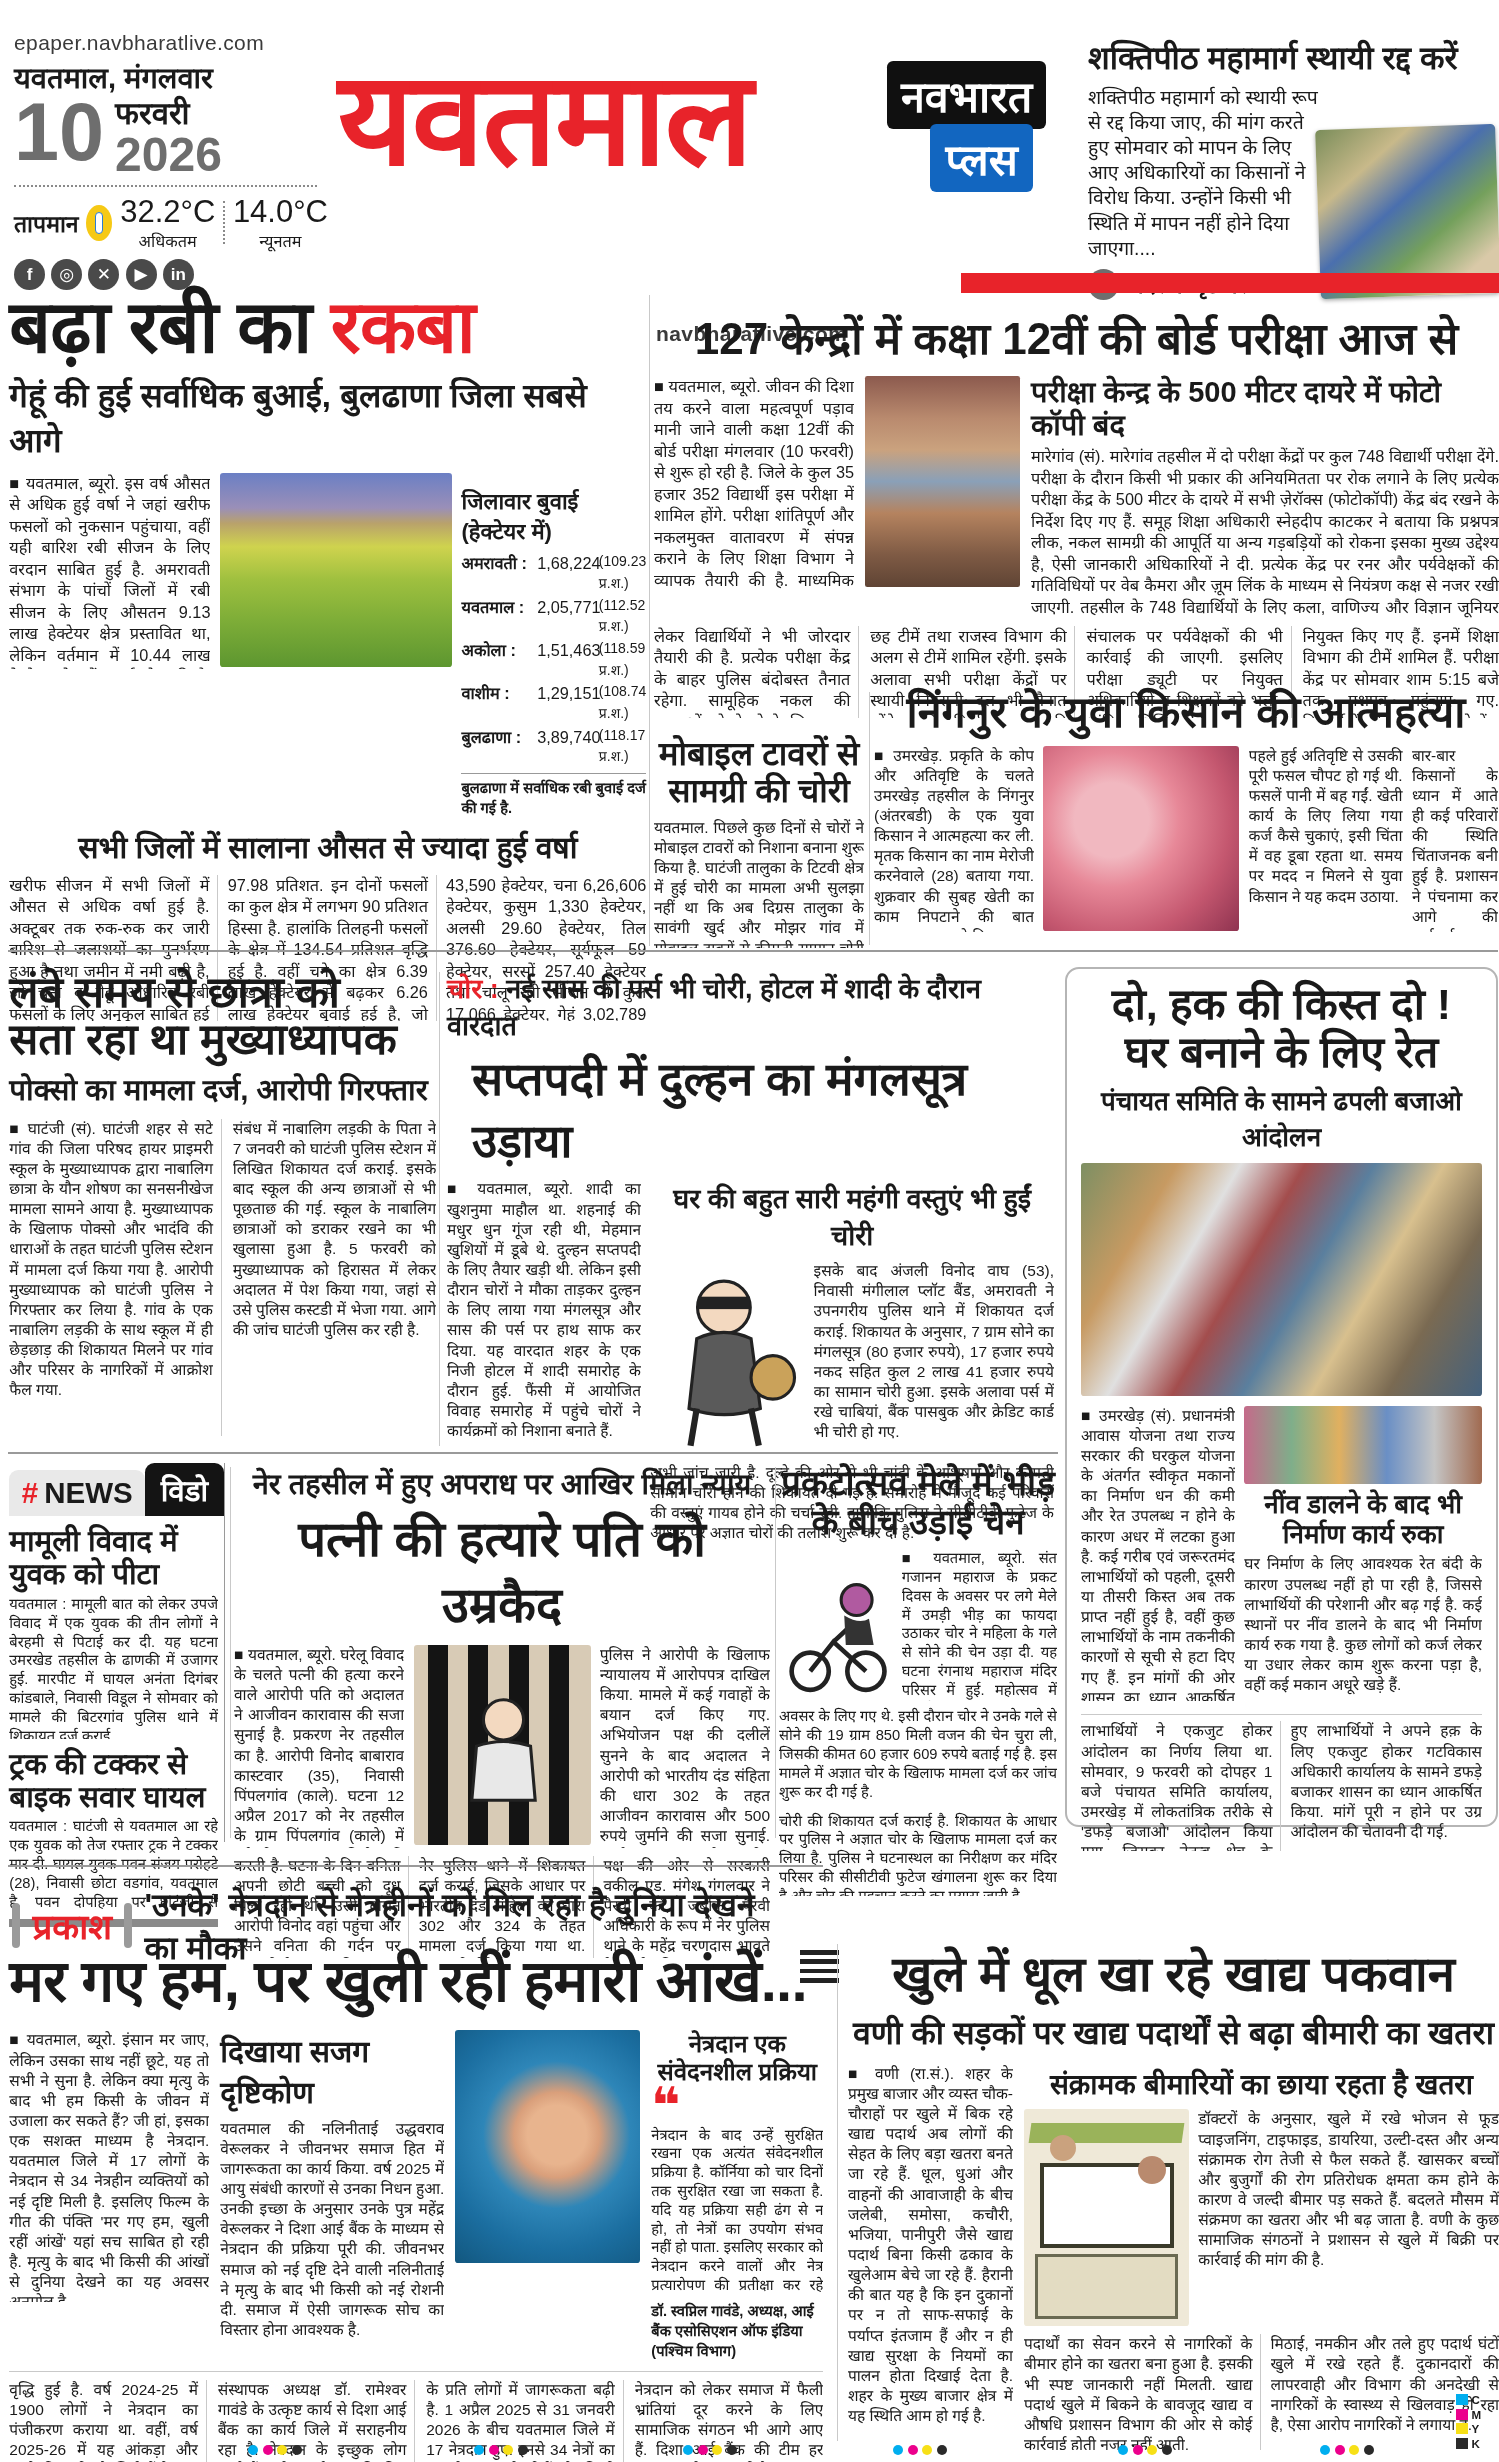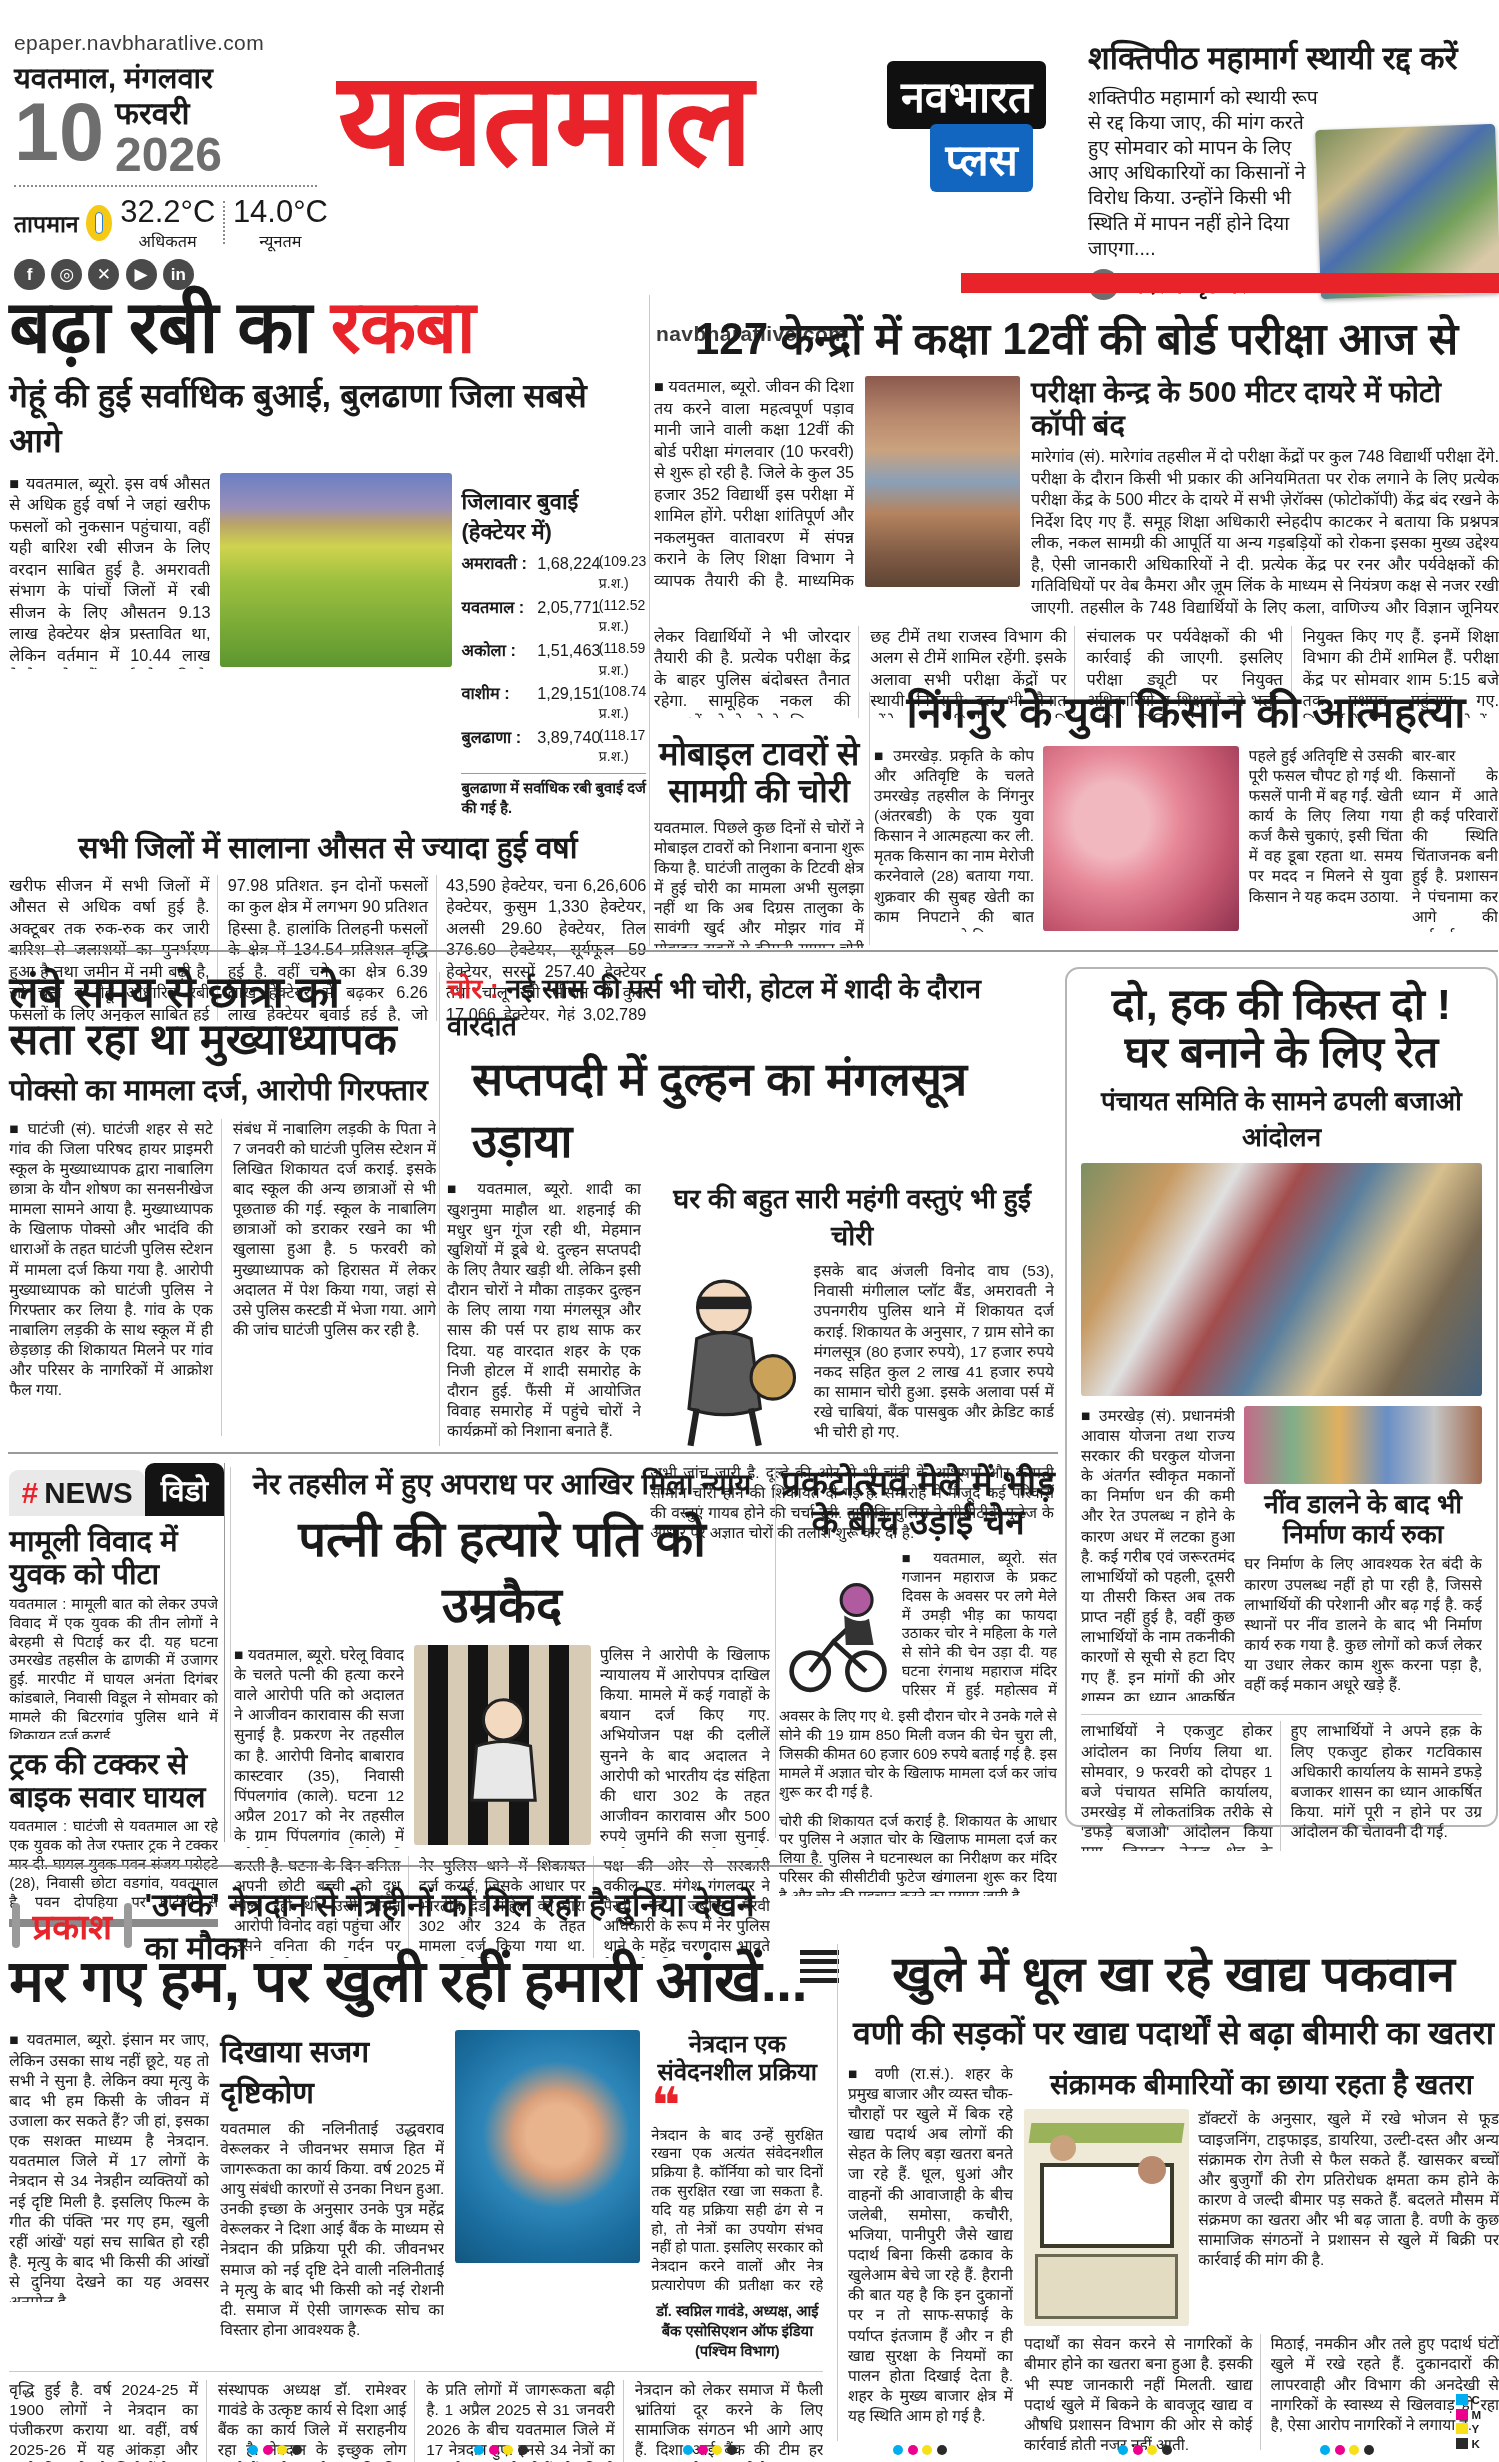--- a/index.html
+++ b/index.html
@@ -103,21 +103,21 @@
   .plabel { font-size:35px; font-weight:bold; color:#e8232a; }
   .ptext { font-size:32px; font-weight:bold; }
   .hamb div { width:39px; height:4.7px; background:#222; margin-bottom:4.7px; }
 
   .eye-h { font-size:58px; font-weight:bold; letter-spacing:-0.8px; }
   .sub1-h { font-size:30px; font-weight:bold; margin-bottom:6.2px; }
   .surgery { width:185px; height:233px; border-radius:3.1px;
      background:radial-gradient(circle at 55% 45%, #e8b48e 0 18%, #d99f7b 26%, #2e86b8 45%, #1b6ea0 70%, #12577f 100%); }
   .quote-h { font-size:24px; font-weight:bold; line-height:1.15; }
   .qmark { font-size:50px; font-weight:bold; line-height:.8; }
-  .qattr { font-size:14.7px; font-weight:bold; text-align:center; margin-top:6.2px; }
+  .qattr { font-size:14.7px; font-weight:bold; text-align:left; margin-top:6.2px; }
 
   .food-h { font-size:49px; font-weight:bold; }
   .food-sub { font-size:32px; font-weight:bold; margin-top:4.7px; }
   .food-h2 { font-size:28px; font-weight:bold; }
   .stall { width:165px; height:217px; border-radius:3.1px; background:#efe9d8; position:relative; }
   .stall .awn { position:absolute; top:14px; left:6.2px; right:6.2px; height:20px; background:#9ab35a; transform:skewX(-8deg); }
   .stall .cab { position:absolute; top:54px; left:15.5px; right:15.5px; height:85px; background:#fff; border:4.7px solid #3a3a2a; }
   .stall .base { position:absolute; bottom:7.8px; left:11px; right:11px; height:65px; background:#e3dcc2; border:3.1px solid #6a6a52; }
   .stall .p1 { position:absolute; top:26px; left:26px; width:26px; height:26px; border-radius:50%; background:#caa27e; }
   .stall .p2 { position:absolute; top:47px; right:23px; width:28px; height:28px; border-radius:50%; background:#b98a6e; }

